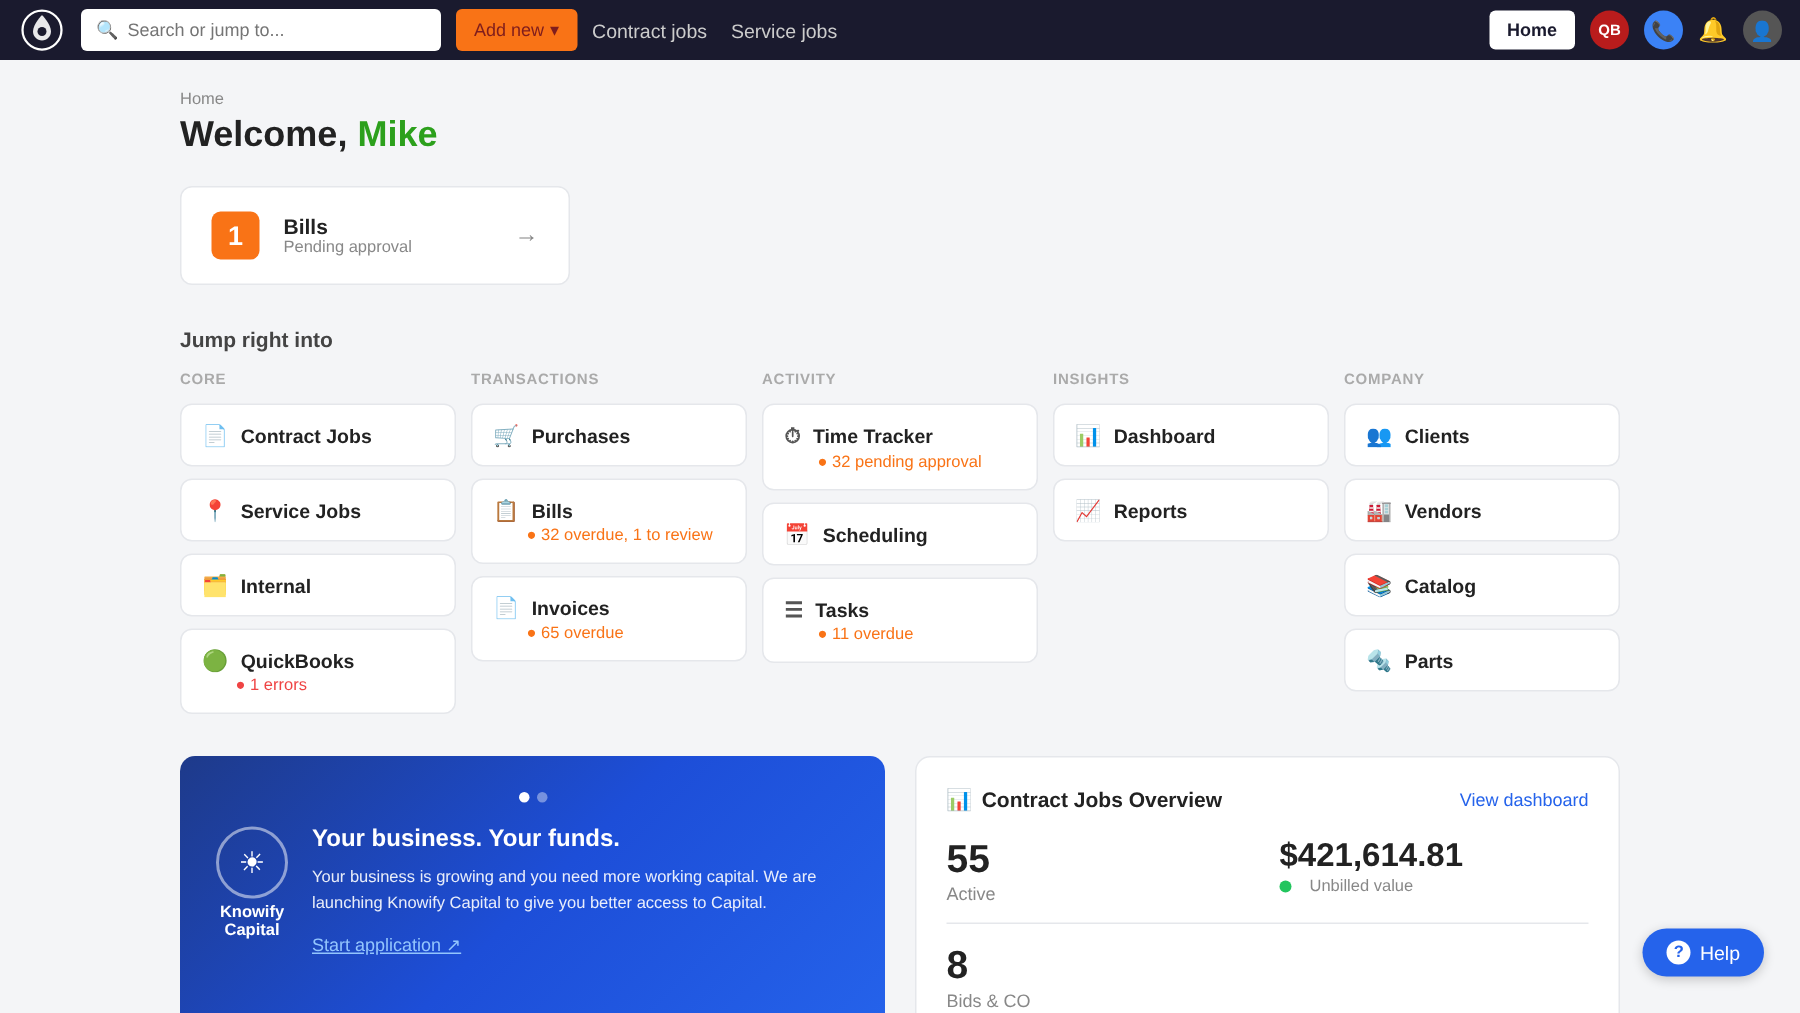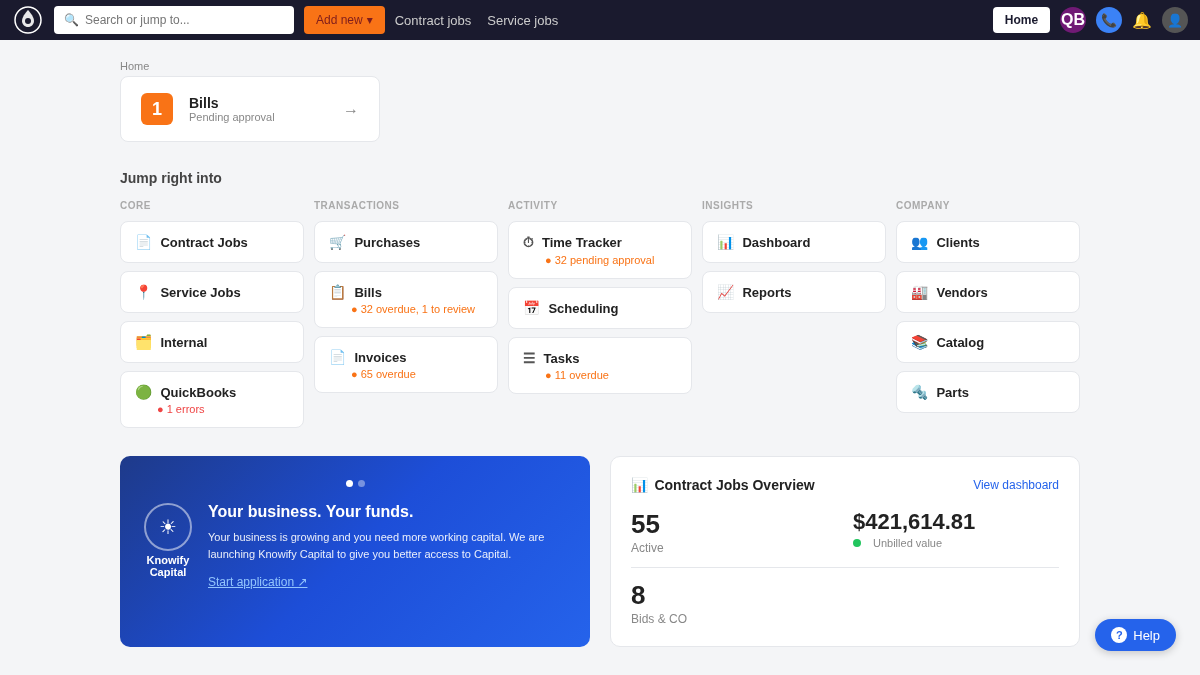--- a/index.html
+++ b/index.html
@@ -66,24 +66,24 @@
       border: none;
       border-radius: 4px;
       padding: 0 12px;
       height: 26px;
       font-size: 12px;
       font-weight: 600;
       cursor: pointer;
     }
     .avatar-qb {
       width: 26px; height: 26px;
-      background: #701a75;
+      background: #b91c1c;
       border-radius: 50%;
       display: flex; align-items: center; justify-content: center;
-      color: #fff; font-size: 16px; font-weight: bold;
+      color: #fff; font-size: 10px; font-weight: bold;
     }
     .avatar-phone {
       width: 26px; height: 26px;
       background: #3b82f6;
       border-radius: 50%;
       display: flex; align-items: center; justify-content: center;
       color: #fff; font-size: 13px;
     }
     .nav-icon {
       color: #ccc; font-size: 16px; cursor: pointer;
@@ -291,20 +291,23 @@
     <span class="nav-icon">🔔</span>
     <div class="avatar-user">
       <span>👤</span>
     </div>
   </div>
 </nav>
 
 <div class="main">
 
   <div class="breadcrumb">Home</div>
+  <h1 class="welcome-title">
+    <span>Welcome, </span><span class="name">Mike</span>
+  </h1>
 
   <div class="bills-card">
     <div class="bills-badge">1</div>
     <div class="bills-info">
       <div class="bills-title">Bills</div>
       <div class="bills-sub">Pending approval</div>
     </div>
     <span class="bills-arrow">→</span>
   </div>
 

